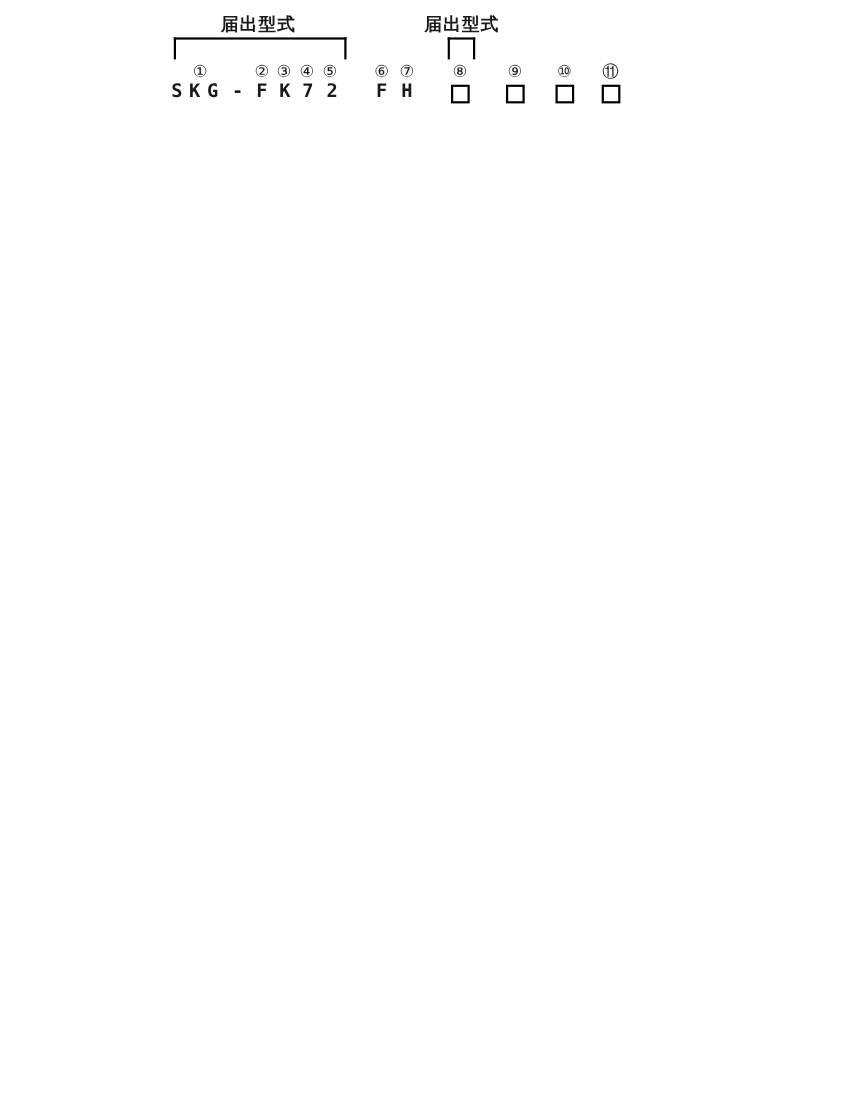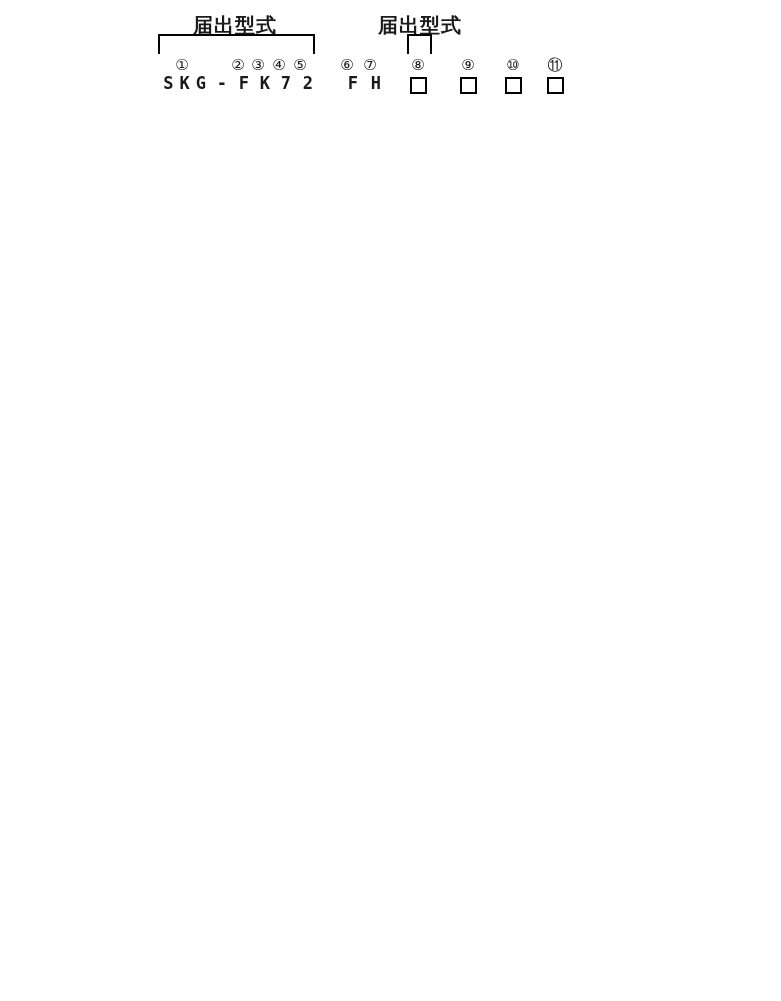--- a/index.html
+++ b/index.html
@@ -6,36 +6,36 @@
   body{
     width:781px;height:1001px;position:relative;
     font-family:"DejaVu Serif","Liberation Serif",serif;
     color:#1a1a1a;
   }
   
   .diagram{position:relative;width:781px;height:147px;}
   .blabel{
     position:absolute;top:12px;height:20px;
     font-family:"DejaVu Sans","Liberation Sans",sans-serif;
-    font-weight:bold;font-size:20px;letter-spacing:1px;
+    font-weight:bold;font-size:16px;letter-spacing:1px;
     text-align:center;white-space:nowrap;
   }
   .bracket{
     position:absolute;top:34px;height:18px;
     border-top:2px solid #000;border-left:2px solid #000;border-right:2px solid #000;
   }
   .pnum{
     position:absolute;top:57px;width:26px;height:17px;
     font-size:15px;text-align:center;line-height:17px;
     font-family:"DejaVu Sans","Liberation Sans",sans-serif;
   }
   .pcode{
     position:absolute;top:73px;height:20px;
     font-family:"DejaVu Sans Mono","Liberation Mono",monospace;
-    font-weight:bold;font-size:17px;line-height:20px;text-align:right;
+    font-weight:bold;font-size:17px;line-height:20px;text-align:center;
   }
   .pbox{
     position:absolute;top:77px;width:13px;height:13px;
     border:2px solid #000;background:#fff;
   }
   
   table.codes{
     border-collapse:collapse;table-layout:fixed;
     margin-left:15px;width:753px;
     border:2px solid #000;

